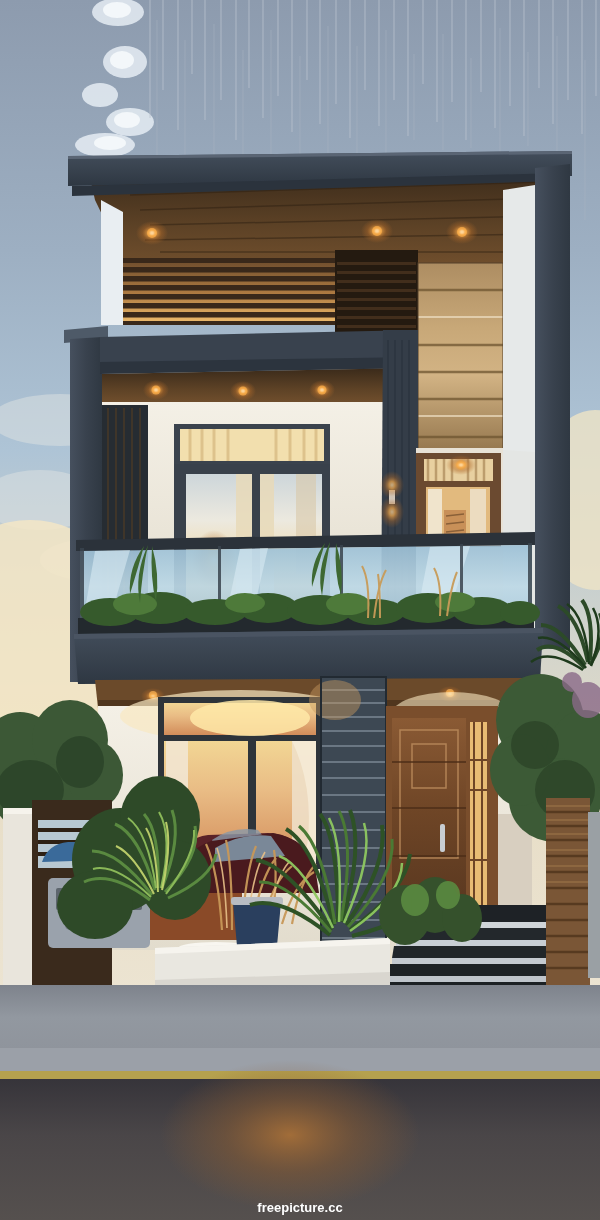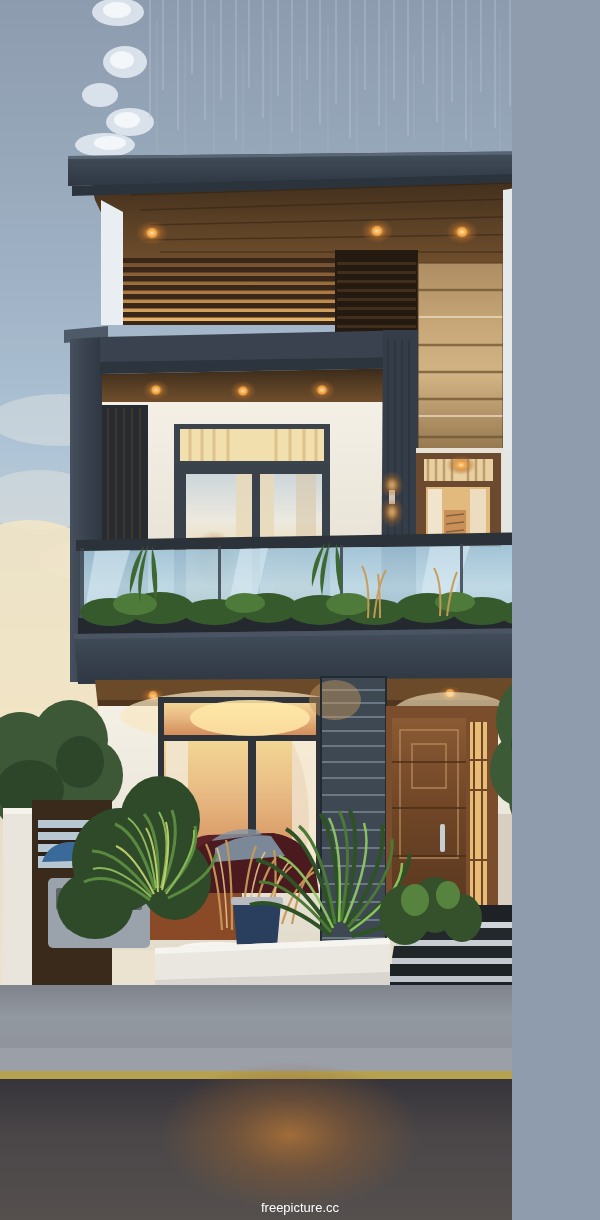--- a/index.html
+++ b/index.html
@@ -1,16 +1,16 @@
 <!DOCTYPE html>
 <html><head>
 <meta charset="utf-8">
 <style>
 html,body{margin:0;padding:0;background:#8e9cae;}
-#scene{width:512px;height:1220px;position:relative;overflow:hidden;}
+#scene{width:600px;height:1220px;position:relative;overflow:hidden;font-weight:bold;}
 svg{display:block;}
 </style>
 </head>
 <body>
 <div id="scene">
 <svg width="600" height="1220" viewBox="0 0 600 1220" xmlns="http://www.w3.org/2000/svg">
 <defs>
 <linearGradient id="skyg" x1="0" y1="0" x2="0" y2="1">
  <stop offset="0" stop-color="#8d9bae"></stop>
  <stop offset="0.25" stop-color="#9dafc2"></stop>

